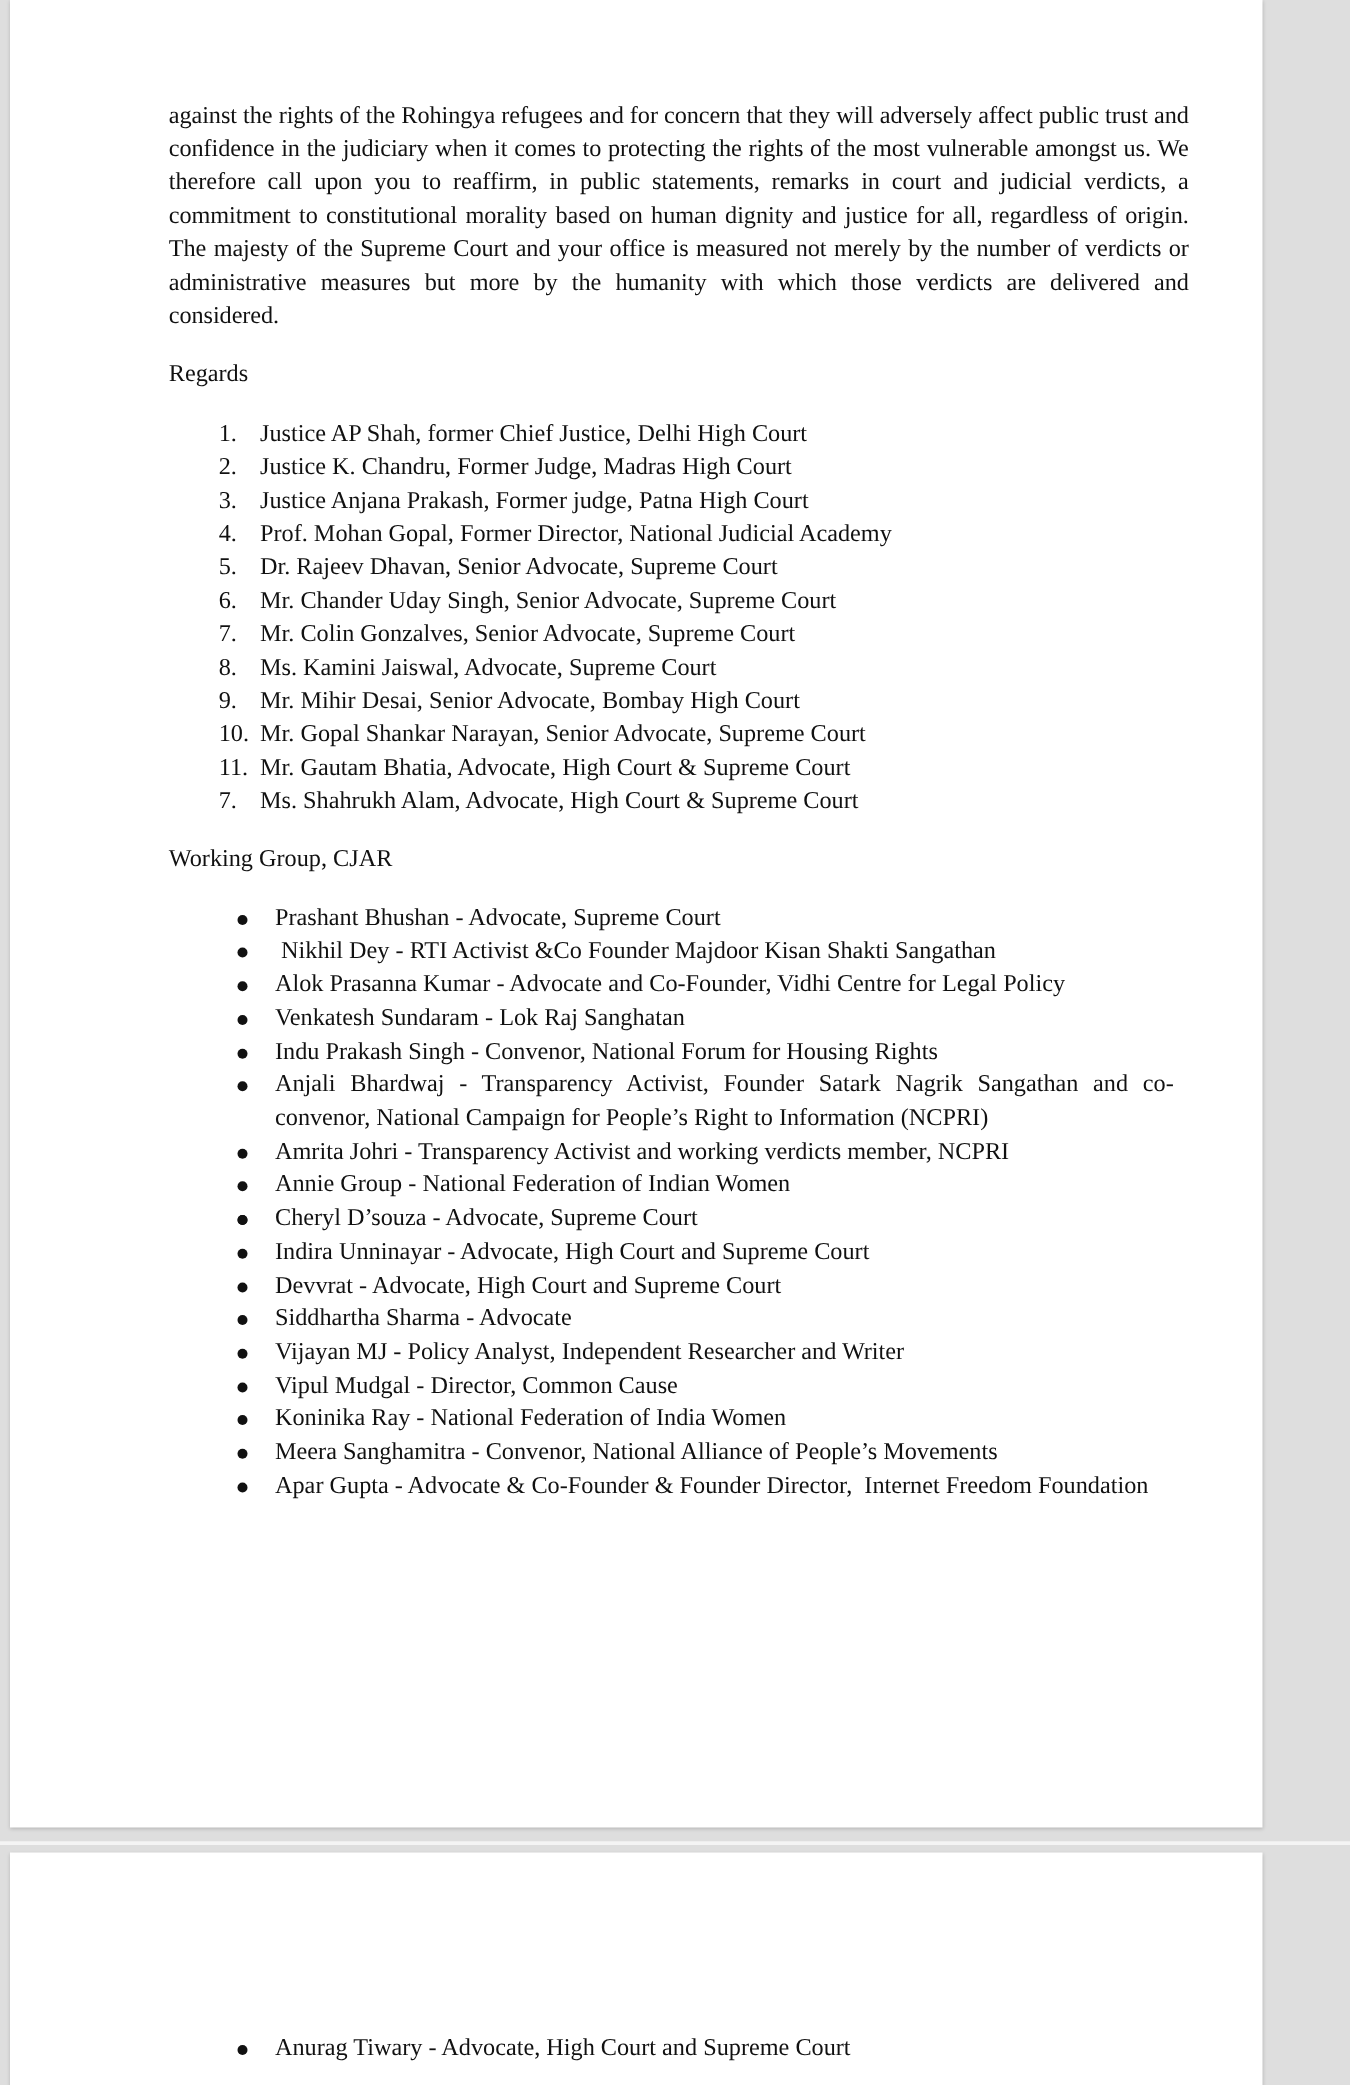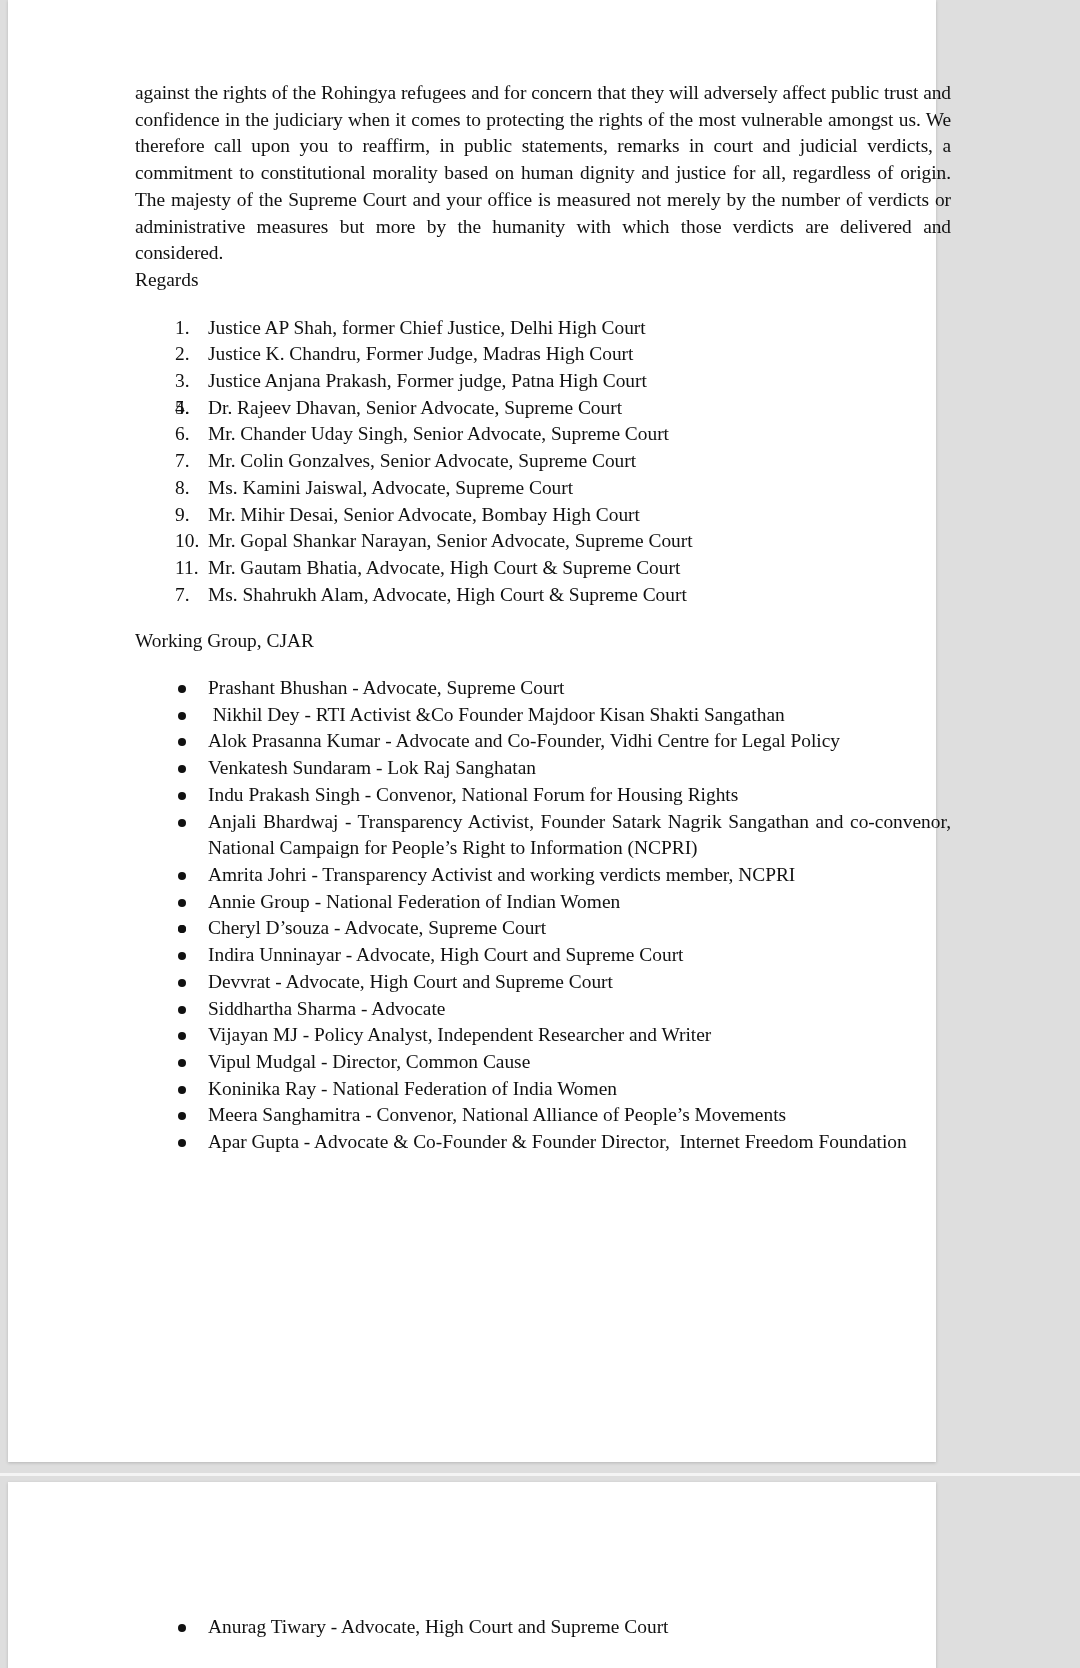--- a/index.html
+++ b/index.html
@@ -17,21 +17,21 @@
   }
   .viewer-bg {
     position: absolute;
     left: 0; top: 0;
     width: 1080px; height: 1668px;
     background: #dedede;
   }
   .page {
     position: absolute;
     left: 8px;
-    width: 928px;
+    width: 1002px;
     background: #ffffff;
     box-shadow: 0 1px 3px rgba(0,0,0,0.18);
   }
   .page-1 {
     top: 0;
     height: 1462px;
   }
   .page-2 {
     top: 1482px;
     height: 200px;
@@ -68,21 +68,21 @@
     position: relative;
     padding-left: 73px;
   }
   .numbered .num {
     position: absolute;
     left: 40px;
     width: 30px;
   }
   .bullets {
     list-style: none;
-    margin: 0;
+    margin: 12px;
     padding: 0;
   }
   .bullets li {
     position: relative;
     padding-left: 73px;
     text-align: justify;
   }
   .bullets .dot {
     position: absolute;
     left: 43px;
@@ -95,27 +95,27 @@
 </style>
 </head>
 <body>
 
 <div class="viewer-bg"></div>
 
 <div class="page page-1">
   <div class="content" style="top:80px;">
     <p class="para">against the rights of the Rohingya refugees and for concern that they will adversely affect public trust and confidence in the judiciary when it comes to protecting the rights of the most vulnerable amongst us. We therefore call upon you to reaffirm, in public statements, remarks in court and judicial verdicts, a commitment to constitutional morality based on human dignity and justice for all, regardless of origin. The majesty of the Supreme Court and your office is measured not merely by the number of verdicts or administrative measures but more by the humanity with which those verdicts are delivered and considered.</p>
 
-    <p class="heading-line" style="">Regards</p>
+    <p class="heading-line" style="margin-top:20px;">Regards</p>
 
     <ol class="numbered" style="margin-top:21px;">
       <li><span class="num">1.</span><span>Justice AP Shah, former Chief Justice, Delhi High Court</span></li>
       <li><span class="num">2.</span><span>Justice K. Chandru, Former Judge, Madras High Court</span></li>
       <li><span class="num">3.</span><span>Justice Anjana Prakash, Former judge, Patna High Court</span></li>
-      <li><span class="num">4.</span></li>
+      <li><span class="num">4.</span><span>Prof. Mohan Gopal, Former Director, National Judicial Academy</span></li>
       <li><span class="num">5.</span><span>Dr. Rajeev Dhavan, Senior Advocate, Supreme Court</span></li>
       <li><span class="num">6.</span><span>Mr. Chander Uday Singh, Senior Advocate, Supreme Court</span></li>
       <li><span class="num">7.</span><span>Mr. Colin Gonzalves, Senior Advocate, Supreme Court</span></li>
       <li><span class="num">8.</span><span>Ms. Kamini Jaiswal, Advocate, Supreme Court</span></li>
       <li><span class="num">9.</span><span>Mr. Mihir Desai, Senior Advocate, Bombay High Court</span></li>
       <li><span class="num">10.</span><span>Mr. Gopal Shankar Narayan, Senior Advocate, Supreme Court</span></li>
       <li><span class="num">11.</span><span>Mr. Gautam Bhatia, Advocate, High Court &amp; Supreme Court</span></li>
       <li><span class="num">7.</span><span>Ms. Shahrukh Alam, Advocate, High Court &amp; Supreme Court</span></li>
     </ol>
 

